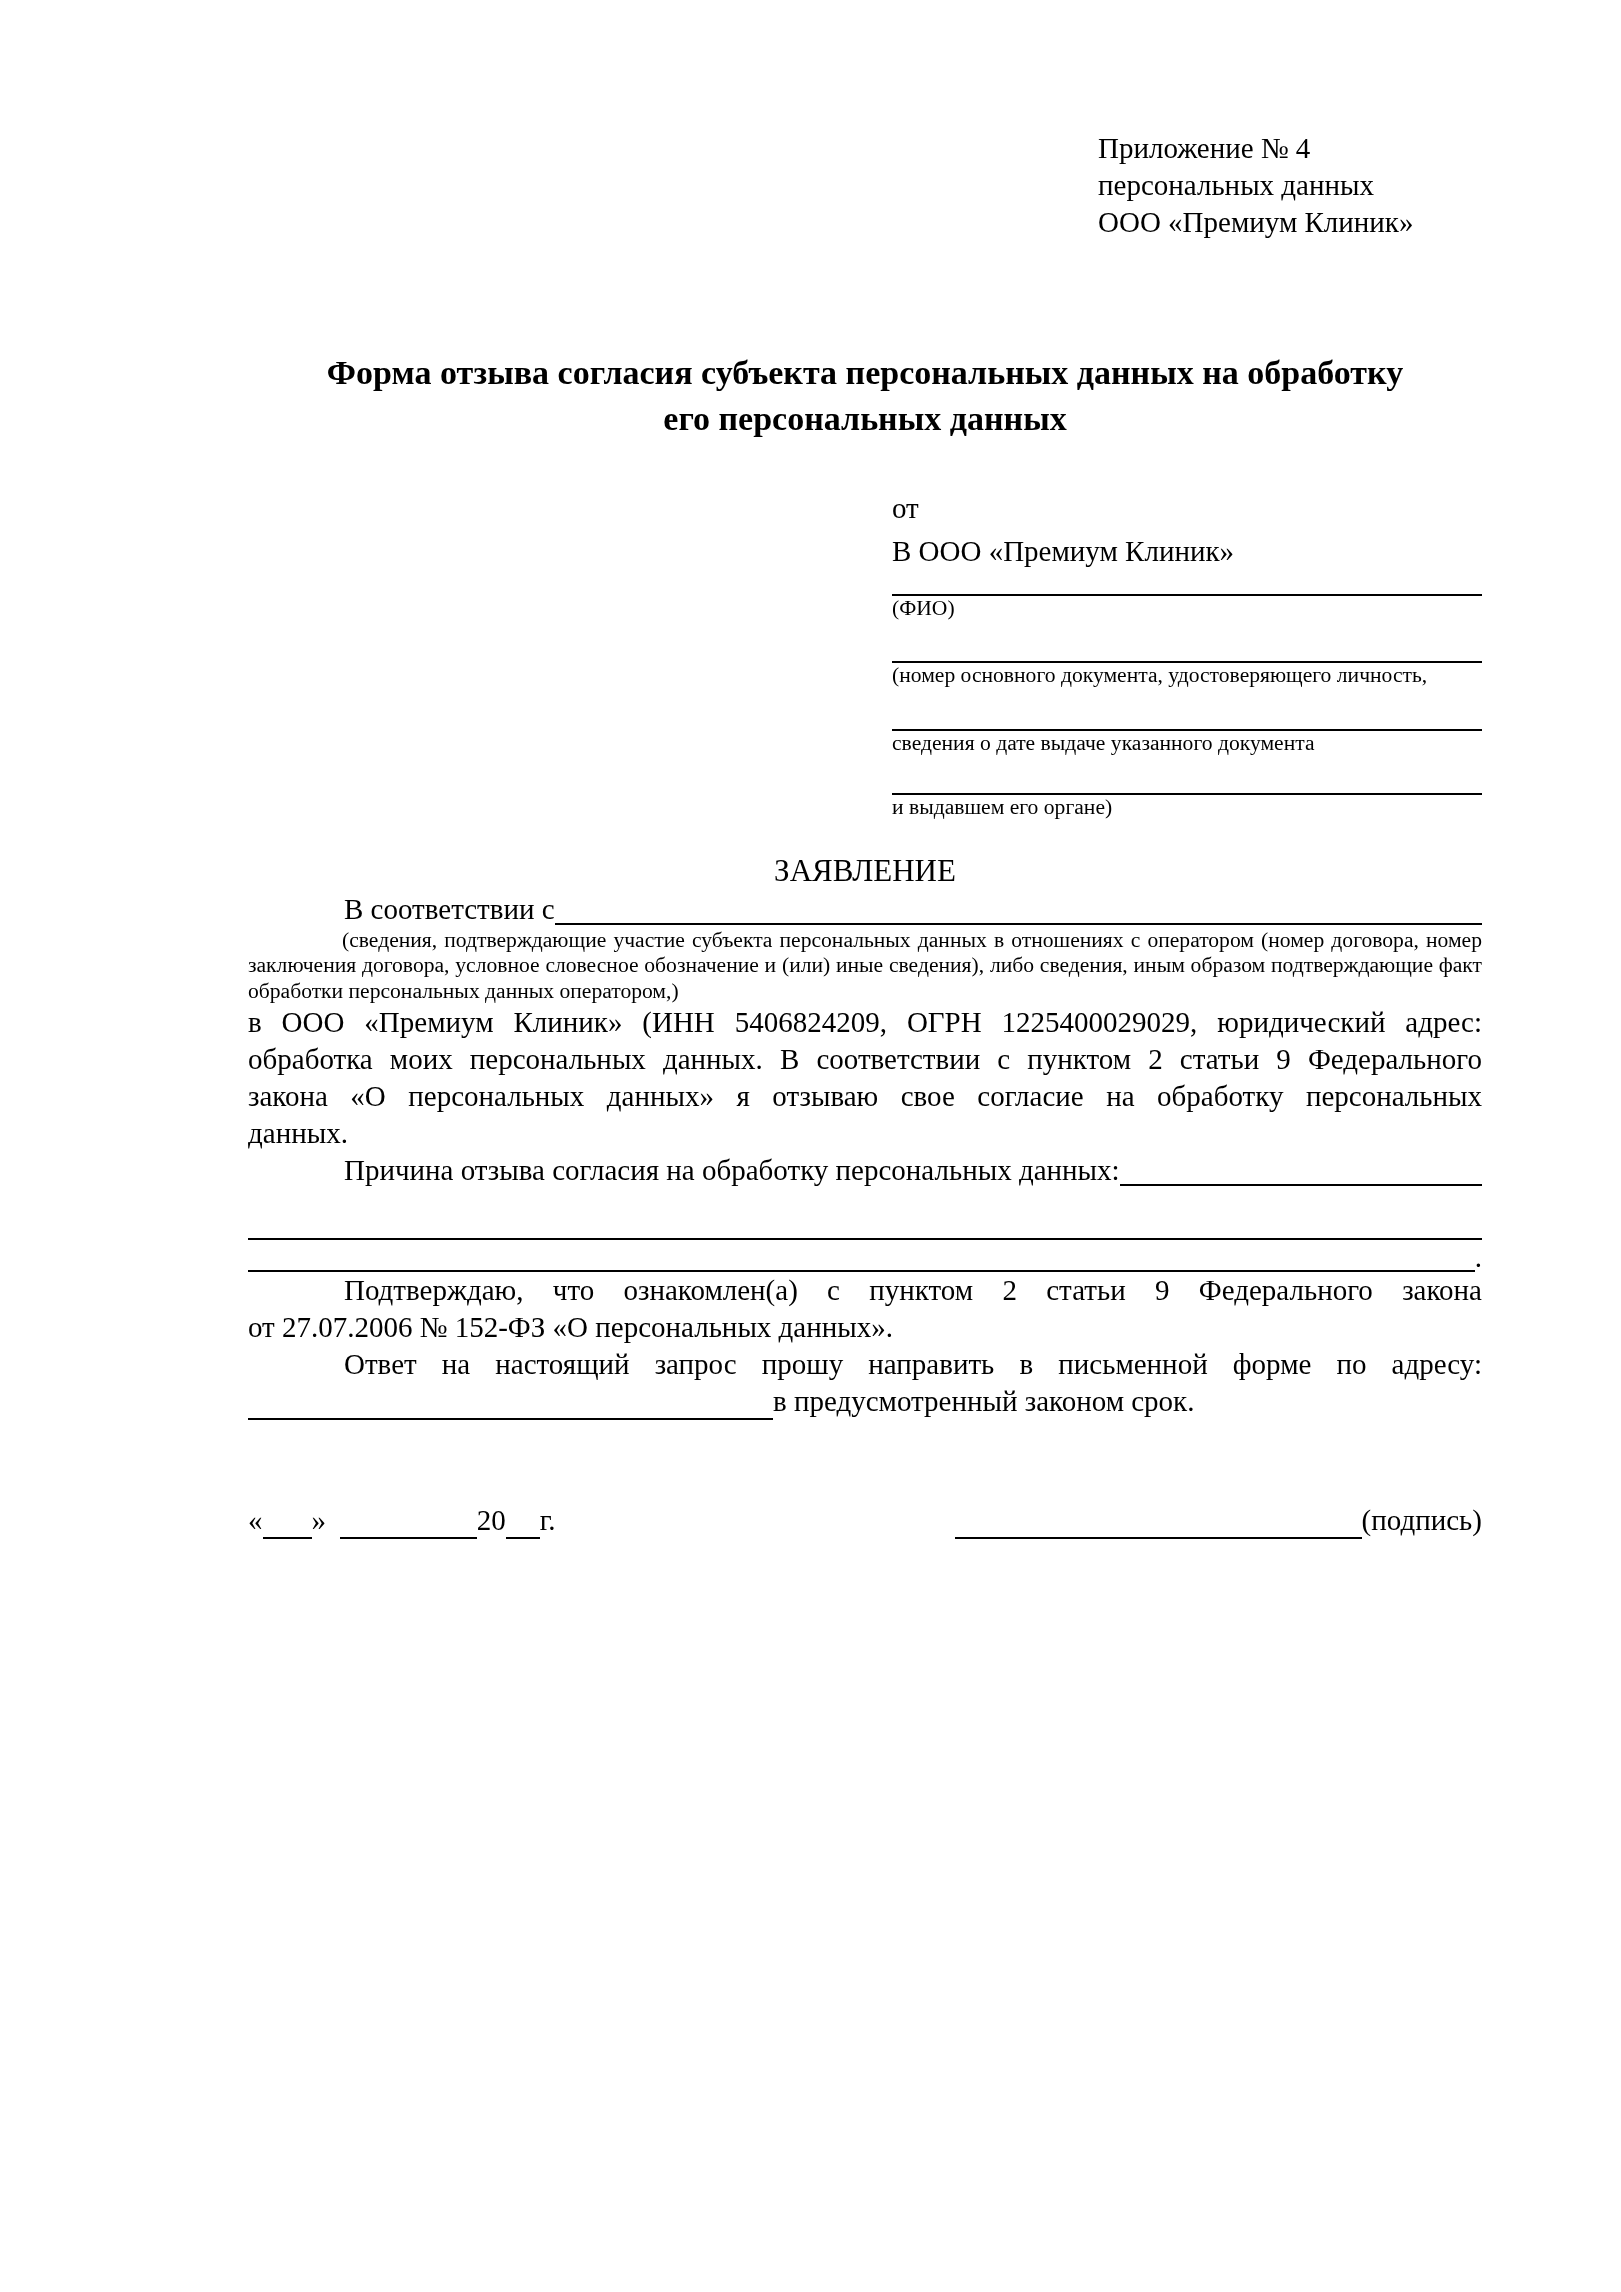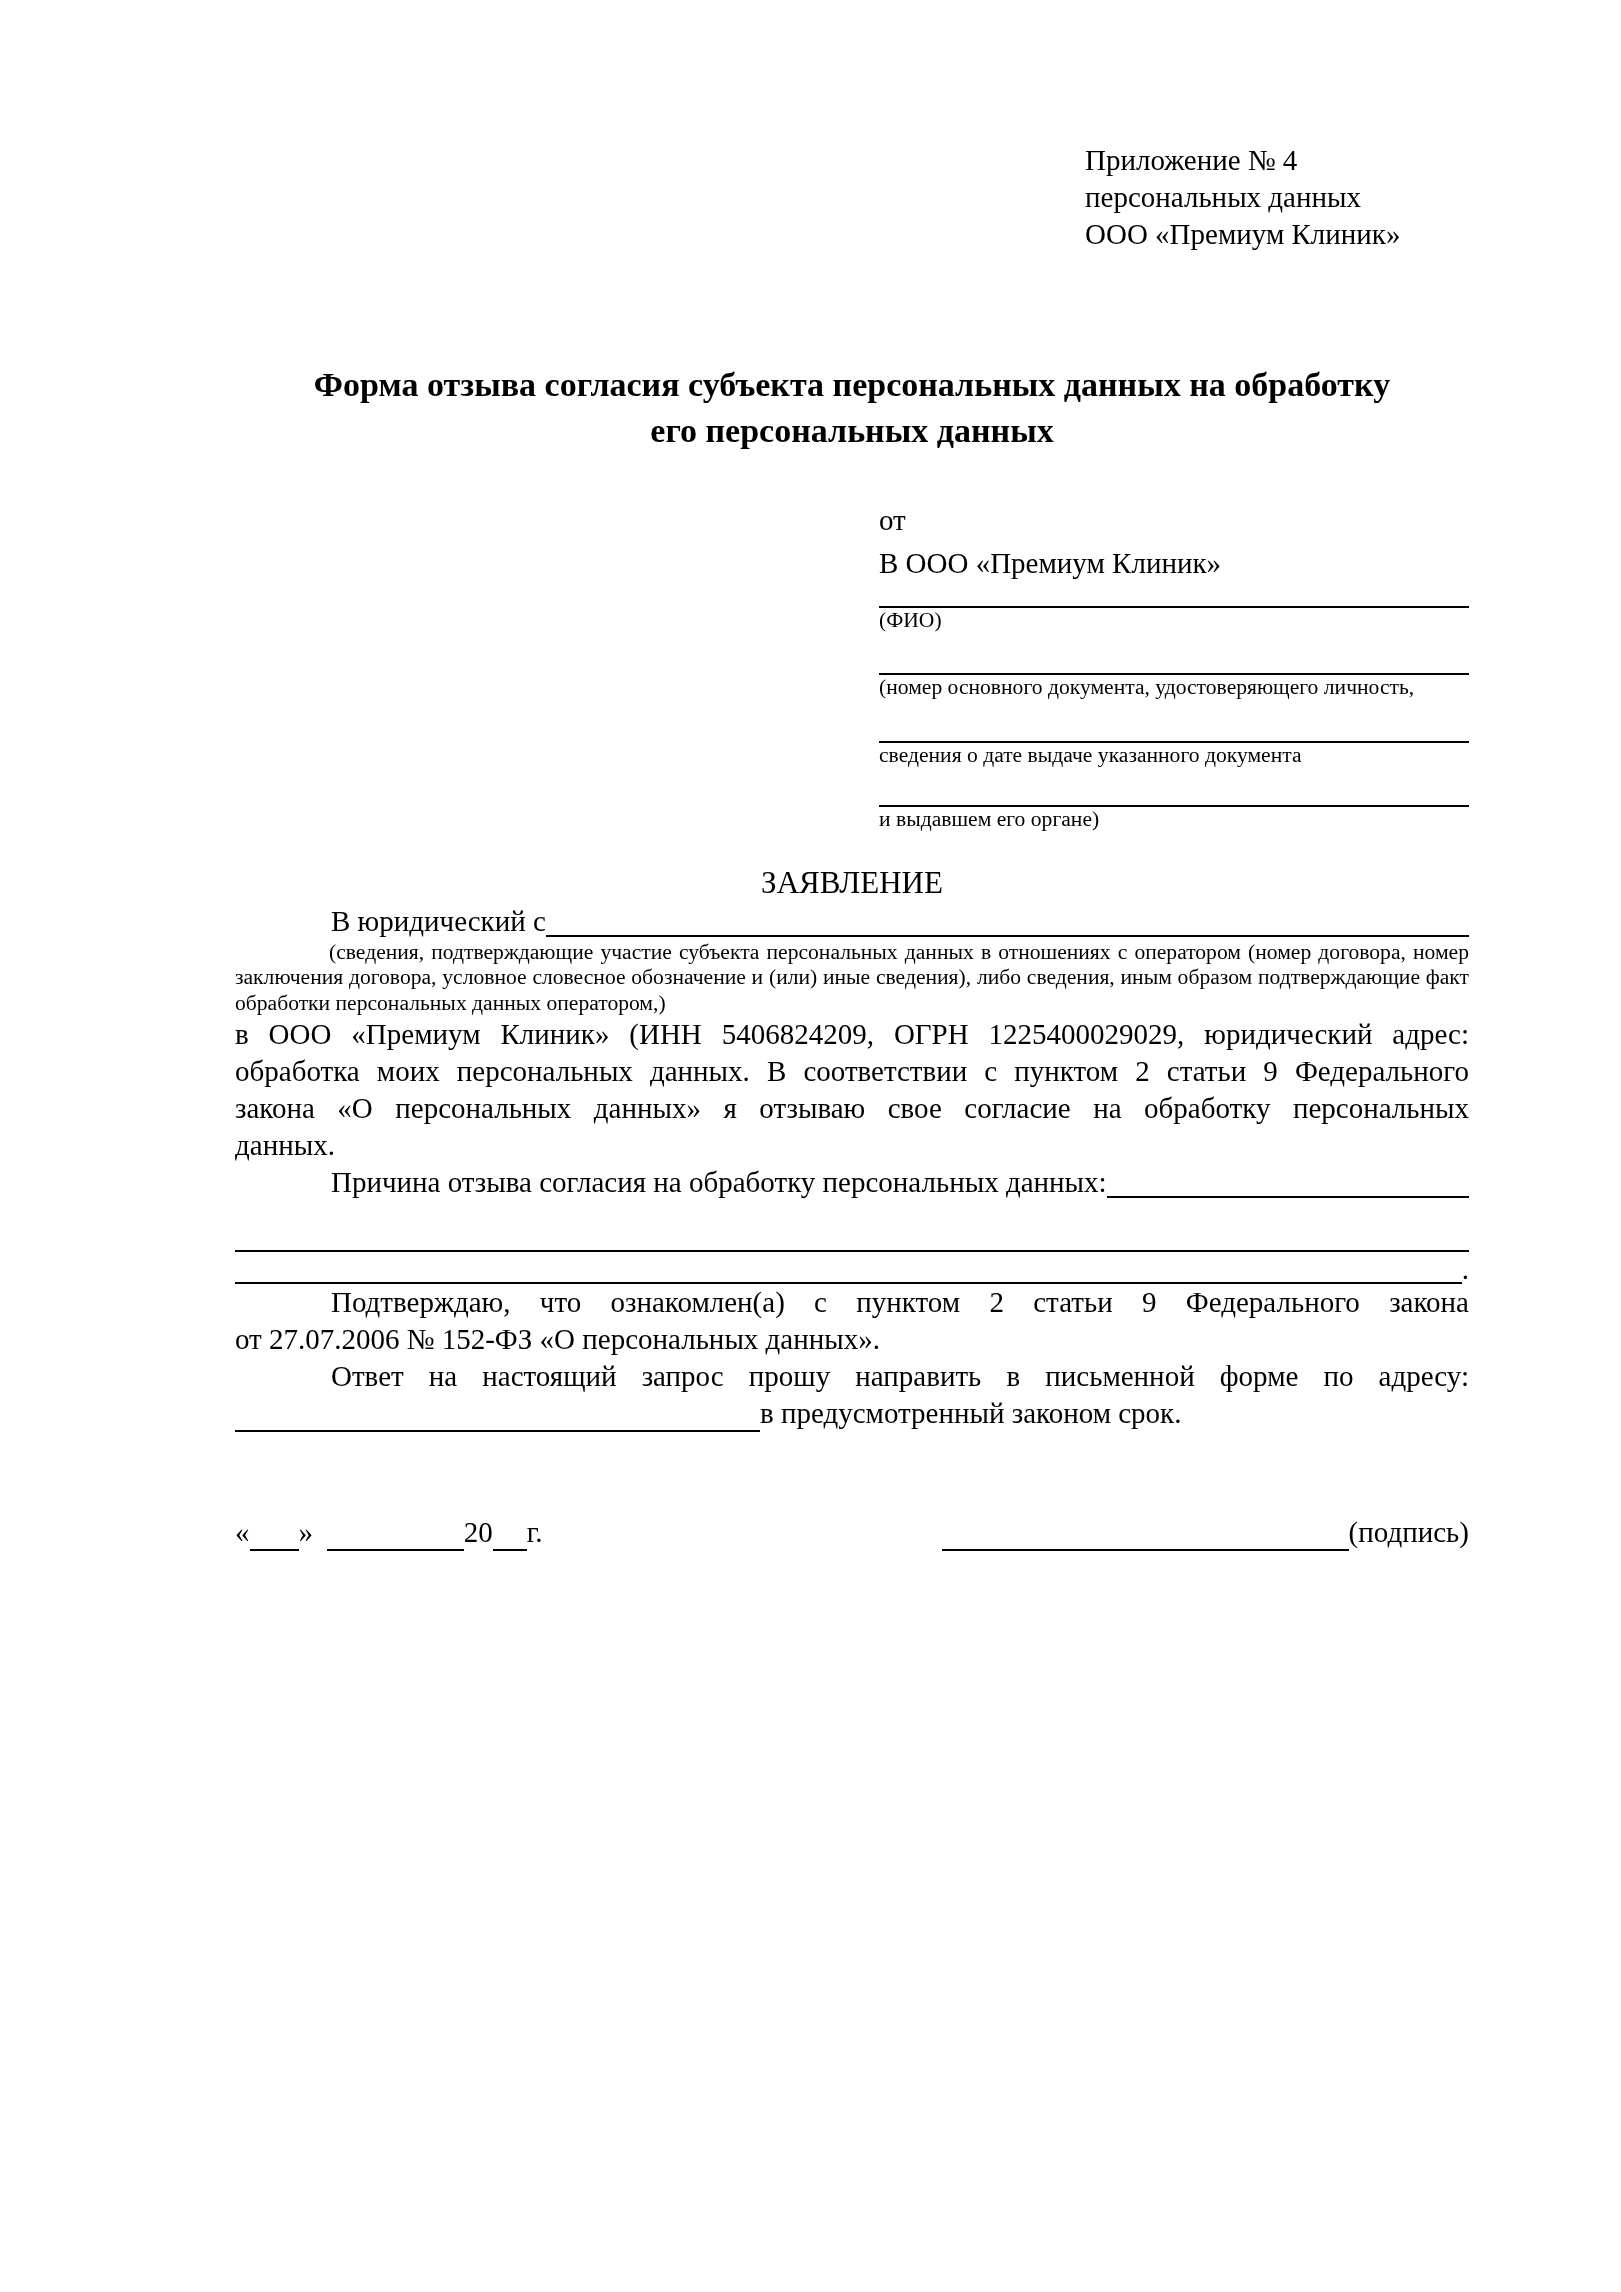--- a/index.html
+++ b/index.html
@@ -5,21 +5,21 @@
   html,body{margin:0;padding:0;background:#888;}
   .page{
     position:relative;
     width:1621px;height:2293px;
     background:#ffffff;
     margin:0 auto;
     font-family:"Liberation Serif", serif;
     color:#000;
     overflow:hidden;
   }
-  .content{position:absolute;left:235px;top:0;width:1234px;margin-top:12px;}
+  .content{position:absolute;left:248px;top:0;width:1234px;}
 
   
   .appendix{margin-top:130px;margin-left:850px;font-size:29px;line-height:37px;}
 
   
   .doc-title{margin-top:109px;font-size:34px;font-weight:bold;line-height:46px;text-align:center;}
 
   
   .recipient{margin-top:45px;margin-left:644px;width:590px;font-size:29px;}
   .recipient .r-line{line-height:43px;}
@@ -88,21 +88,21 @@
       <div class="blankline bl-n"></div>
       <div class="caption">сведения о дате выдаче указанного документа</div>
 
       <div class="blankline bl-4"></div>
       <div class="caption">и выдавшем его органе)</div>
     </div>
 
     <div class="st-heading">ЗАЯВЛЕНИЕ</div>
 
     <div class="row accordance">
-      <span>В юридический с</span>
+      <span>В соответствии с</span>
       <span class="fill"></span>
     </div>
 
     <div class="note">
       <div class="jline stretch ind96">(сведения, подтверждающие участие субъекта персональных данных в отношениях с оператором (номер договора, номер</div>
       <div class="jline stretch">заключения договора, условное словесное обозначение и (или) иные сведения), либо сведения, иным образом подтверждающие факт</div>
       <div class="jline">обработки персональных данных оператором,)</div>
     </div>
 
     <div class="bodytext">

